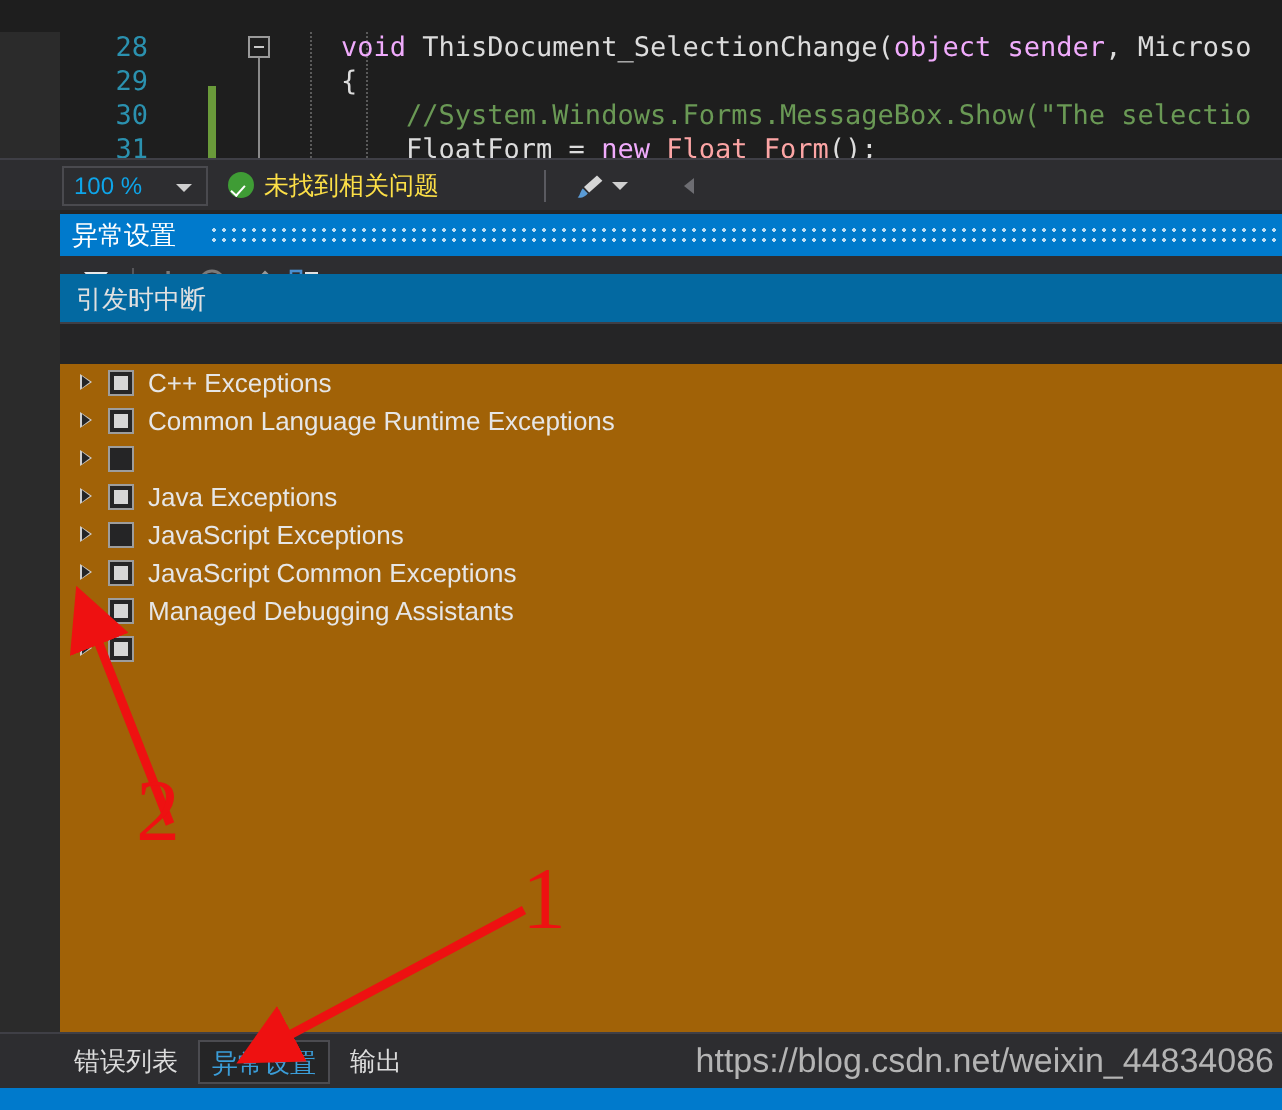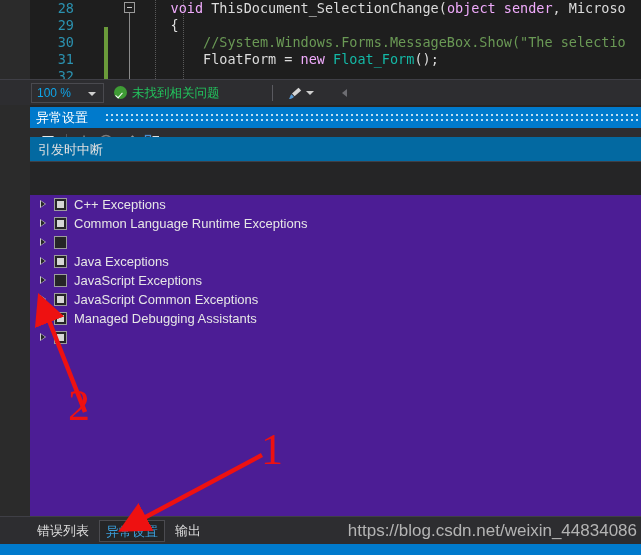--- a/index.html
+++ b/index.html
@@ -12,21 +12,21 @@
     height: 555px;
     overflow: hidden;
     font-family: "Liberation Sans", "DejaVu Sans", sans-serif;
     position: relative;
     -webkit-font-smoothing: antialiased;
   }
 
   
   .editor {
     position: absolute;
-    left: 0; top: 0;
+    left: 0; top: 16px;
     width: 641px; height: 79px;
     background: #1e1e1e;
     overflow: hidden;
   }
   .editor-left-gutter {
     position: absolute;
     left: 0; top: 0;
     width: 30px; height: 79px;
     background: #2b2b2b;
   }
@@ -81,21 +81,21 @@
     border-left: 1px dotted #5a5a5a;
   }
   .vline-solid {
     position: absolute;
     width: 0;
     border-left: 1px solid #8a8a8a;
   }
   .tok-kw { color: #f0abfc; }
   .tok-plain { color: #dcdcdc; }
   .tok-comment { color: #6a9955; }
-  .tok-class { color: #14b8a6; }
+  .tok-class { color: #fca5a5; }
 
   
   .statusbar {
     position: absolute;
     left: 0; top: 79px;
     width: 641px; height: 26px;
     background: #2d2d30;
     border-top: 1px solid #3f3f46;
     box-sizing: border-box;
   }
@@ -117,21 +117,21 @@
     width: 0; height: 0;
     border-left: 4px solid transparent;
     border-right: 4px solid transparent;
     border-top: 4px solid #cfcfcf;
   }
   .status-ok {
     position: absolute;
     left: 114px; top: 4px;
     height: 18px;
     line-height: 18px;
-    color: #22c55e;
+    color: #fde047;
     font-size: 12.5px;
     white-space: nowrap;
   }
   .ok-circle {
     display: inline-block;
     width: 13px; height: 13px;
     border-radius: 50%;
     background: #3f9c35;
     position: relative;
     vertical-align: -2px;
@@ -239,24 +239,24 @@
   }
   .col-header-text {
     position: absolute;
     left: 8px; top: 3px;
     color: #e0e0e0;
     font-size: 13px;
     line-height: 19px;
   }
   .tree {
     position: absolute;
-    left: 0; top: 90px;
+    left: 0; top: 77px;
     width: 611px;
     height: 334px;
-    background: #4c1d95;
+    background: #a16207;
   }
   .tree-row {
     position: relative;
     height: 19px;
     line-height: 19px;
     white-space: nowrap;
   }
   .expander {
     position: absolute;
     left: 10px; top: 5px;

